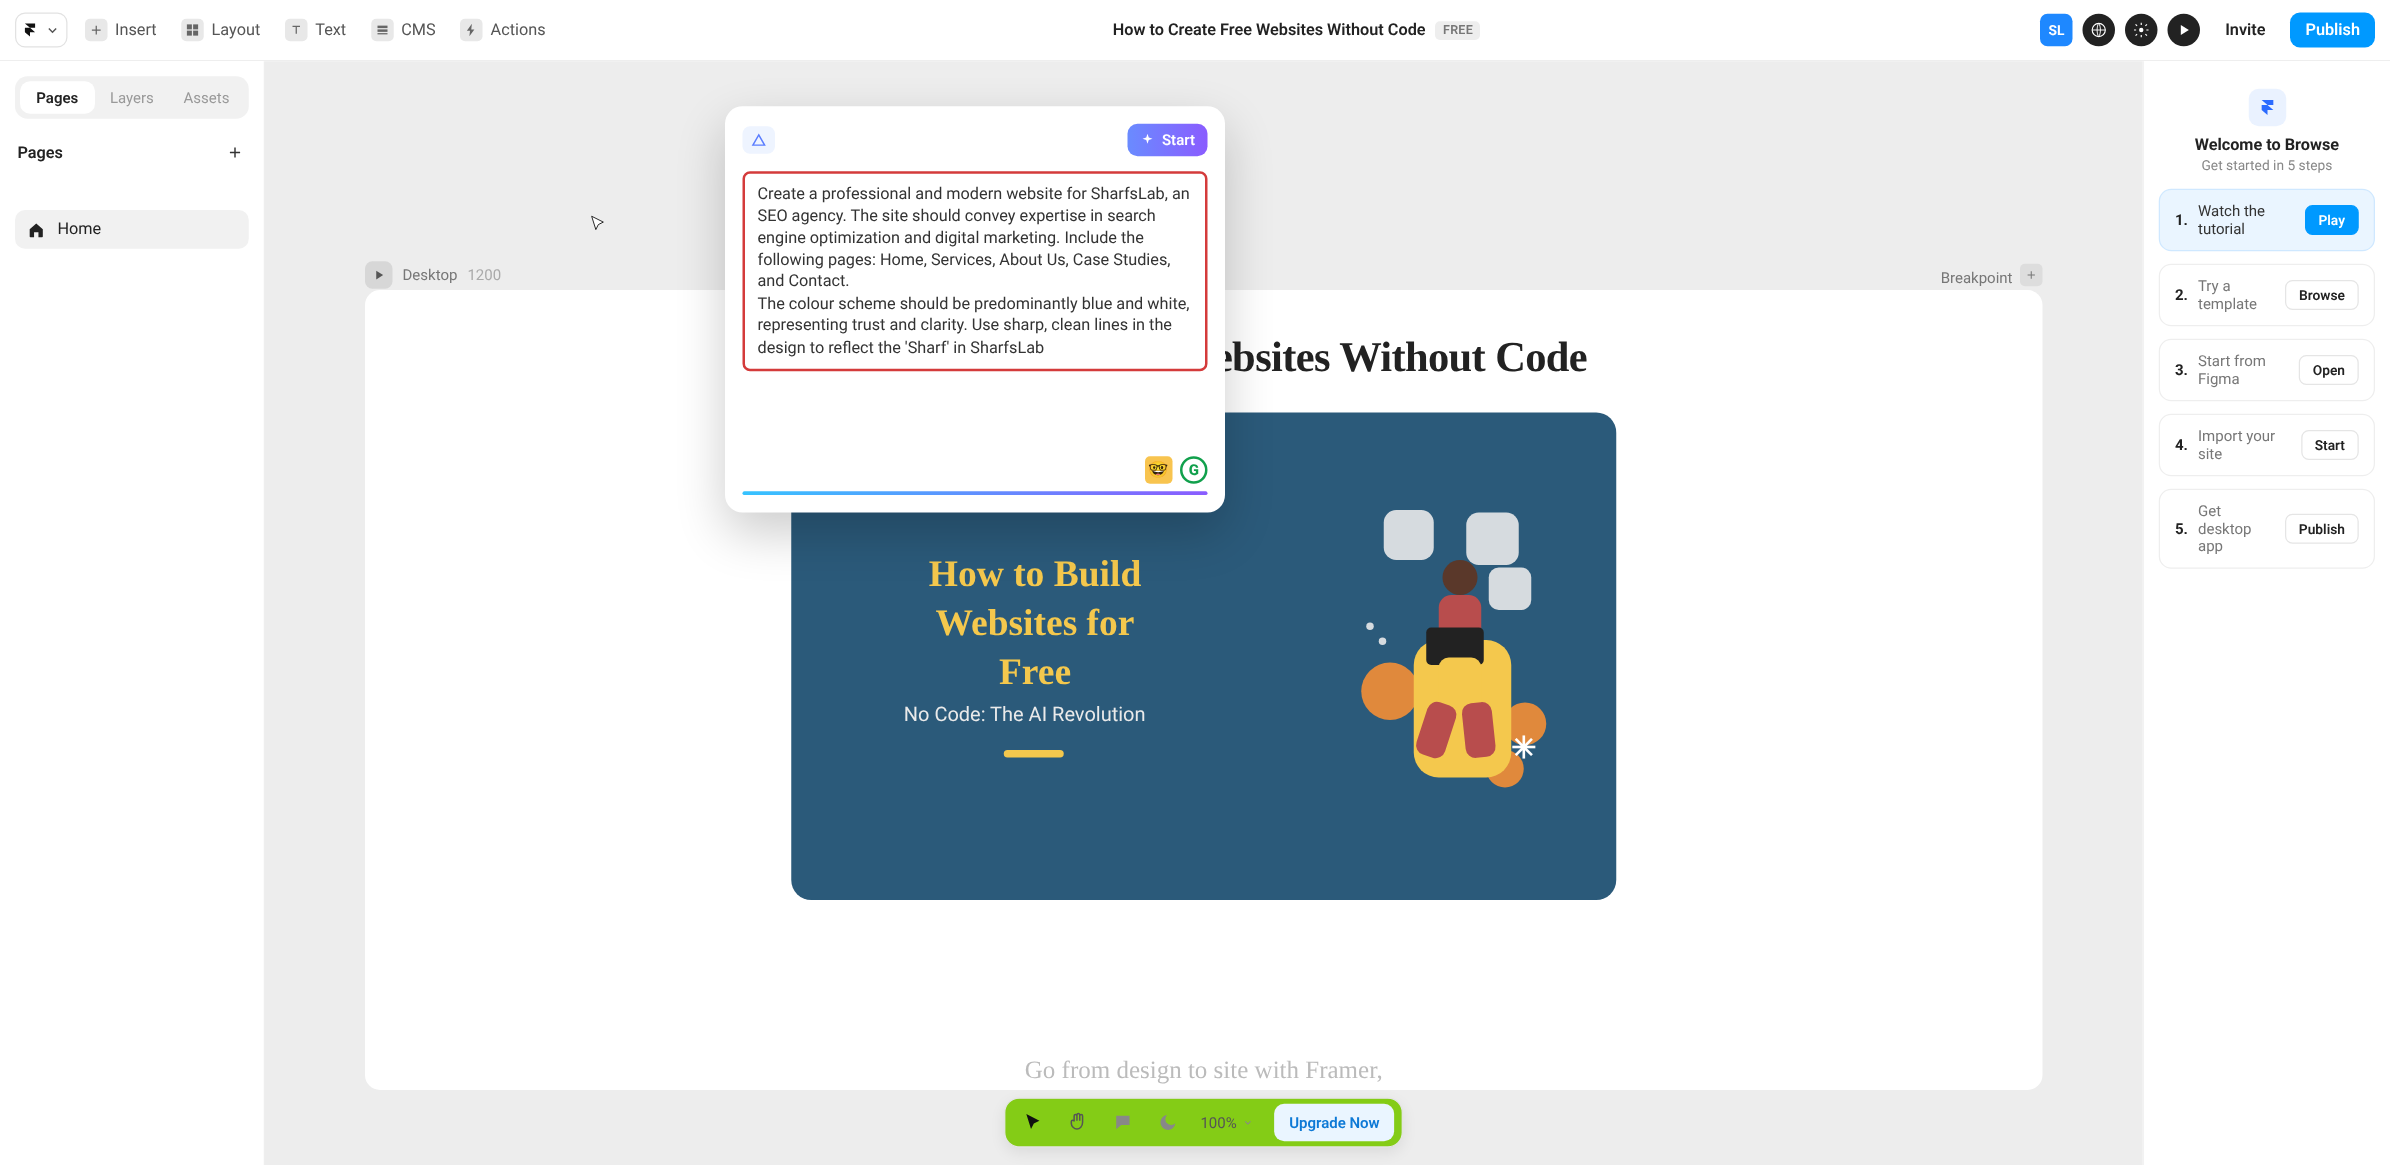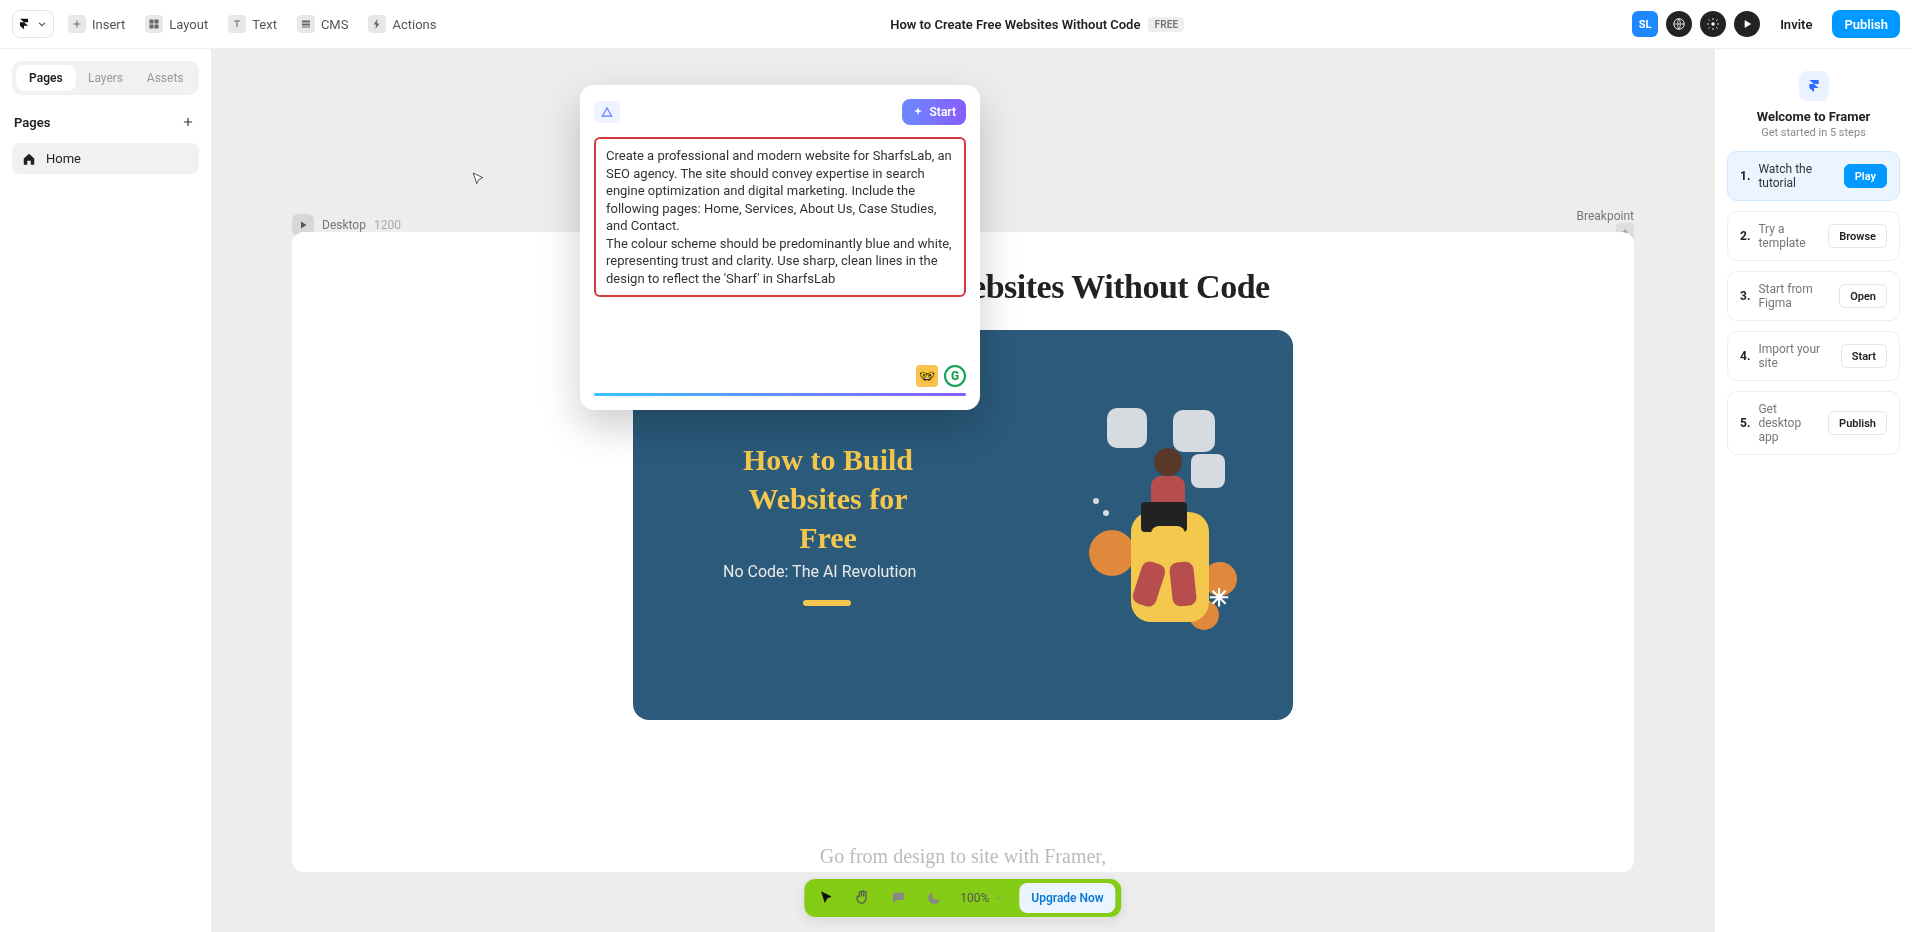--- a/index.html
+++ b/index.html
@@ -27,21 +27,21 @@
   .workspace { position:absolute; top:49px; left:0; right:0; bottom:0; display:flex; }
 
   
   .left-panel { width:212px; background:#fff; border-right:1px solid #eee; display:flex; flex-direction:column; padding:12px; gap:8px; }
   .tabs-seg { display:flex; background:#f1f1f1; border-radius:10px; padding:4px; }
   .tabs-seg .tab { flex:1; text-align:center; padding:6px 0; font-size:12px; color:#999; border-radius:8px; cursor:pointer; }
   .tabs-seg .tab.active { background:#fff; color:#222; font-weight:600; }
   .section-header { display:flex; align-items:center; justify-content:space-between; padding:10px 2px 4px; }
   .section-header .label { font-size:13px; font-weight:600; }
   .add-btn { width:18px; height:18px; display:flex; align-items:center; justify-content:center; cursor:pointer; color:#555; }
-  .page-item { display:flex; align-items:center; gap:10px; background:#f1f1f1; border-radius:8px; padding:8px 10px; cursor:pointer; }
+  .page-item { display:flex; align-items:center; gap:10px; background:#f1f1f1; border-radius:8px; padding:8px 10px; cursor:pointer;margin-top:25px; }
   .page-item svg { width:14px; height:14px; }
 
   
   .canvas-wrap { flex:1; background:#ededed; position:relative; overflow:hidden; }
   .canvas-inner { position:absolute; inset:0; }
 
   .breakpoint-bar { position:absolute; top:160px; left:80px; right:80px; display:flex; align-items:center; justify-content:space-between; color:#777; font-size:12px; }
   .breakpoint-left { display:flex; align-items:center; gap:8px; }
   .bp-play { width:22px; height:22px; border-radius:6px; background:#d7d7d7; display:flex; align-items:center; justify-content:center; }
   .bp-add { width:18px; height:18px; border-radius:4px; background:#ddd; display:flex; align-items:center; justify-content:center; margin-left:6px; cursor:pointer; }
@@ -222,21 +222,21 @@
       <div class="breakpoint-bar">
         <div class="breakpoint-left">
           <div class="bp-play">
               <svg viewBox="0 0 24 24" width="12" height="12">
                 <path d="M8 5l11 7-11 7V5z" fill="#555"></path>
               </svg>
             </div>
           <span>Desktop</span>
           <span style="color:#aaa">1200</span>
         </div>
-        <div style="display:flex;align-items:flex-end;flex-direction:column;">
+        <div style="display:flex;align-items:flex-end;">
           <span>Breakpoint</span>
           <div class="bp-add">
             <svg viewBox="0 0 24 24" width="10" height="10">
                 <path d="M12 5v14M5 12h14" stroke="#777" stroke-width="2"></path>
               </svg>
           </div>
         </div>
       </div>
 
       <div class="frame">
@@ -333,21 +333,21 @@
     </div>
   </div>
 
   <div class="right-panel">
     <div class="right-top">
       <div class="right-logo">
         <svg viewBox="0 0 24 24" width="16" height="16">
             <path d="M5 3h14v6h-7L5 3zm0 6h7l7 6H12v6L5 15V9z" fill="#2b6bff"></path>
           </svg>
       </div>
-      <div class="right-title">Welcome to Framer</div>
+      <div class="right-title">Welcome to Browse</div>
       <div class="right-sub">Get started in 5 steps</div>
     </div>
     <div class="steps">
       <div class="step active">
         <span class="num">1.</span>
         <span class="label">Watch the tutorial</span>
         <span class="act">Play</span>
       </div>
       <div class="step">
         <span class="num">2.</span>

